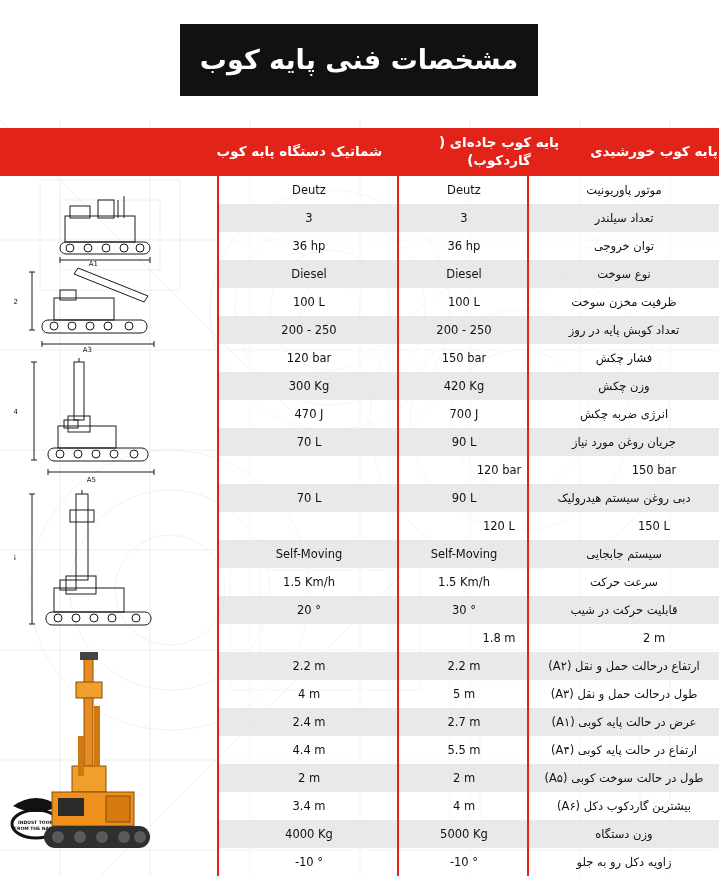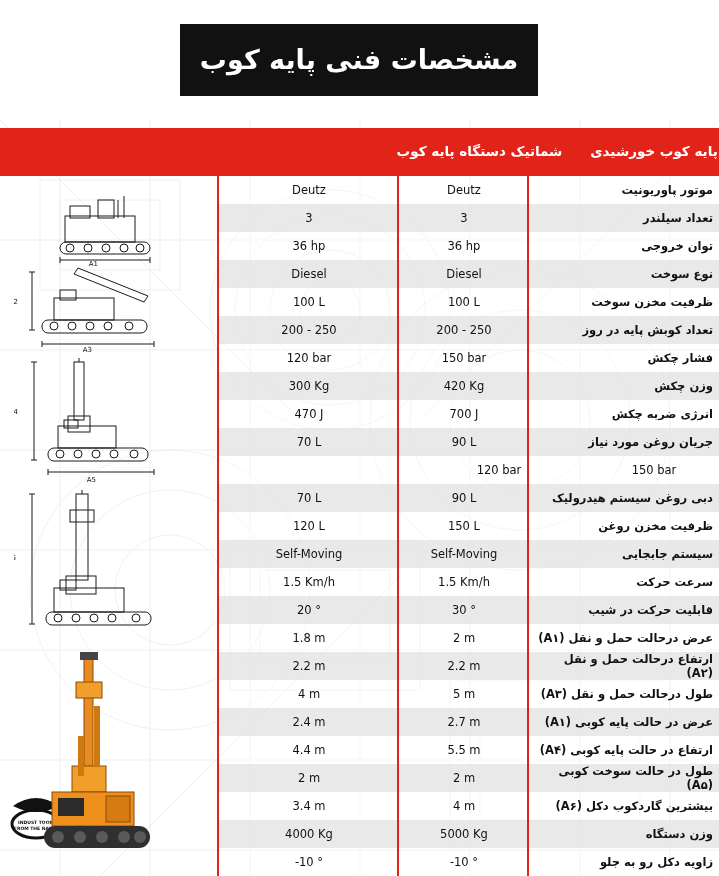--- a/index.html
+++ b/index.html
@@ -105,22 +105,23 @@
     display: flex;
     flex-direction: row;
     height: 28px;
     align-items: center;
   }
   .row.alt { background: rgba(228,228,228,0.80); }
   .row.plain { background: rgba(255,255,255,0.35); }
 
   .cell-spec {
     width: 190px;
+    text-align: center;
     font-size: 11.5px;
-    font-weight: bold;
+    font-weight: normal;
     color: #111;
     direction: rtl;
     padding: 0 6px;
   }
   .cell-val {
     width: 130px;
     text-align: center;
     font-size: 11.5px;
     color: #111;
     direction: ltr;
@@ -179,20 +180,21 @@
   </svg>
 
   <div class="title-bar">
     <div class="title-text">مشخصات فنی پایه کوب</div>
   </div>
 
   <div class="table-wrap">
 
     <div class="hdr-row">
       <div class="hdr-cell col-solar">پایه کوب خورشیدی</div>
+      <div class="hdr-cell col-road">پایه کوب جاده‌ای ( گاردکوب)</div>
       <div class="hdr-cell col-schem">شماتیک دستگاه پایه کوب</div>
     </div>
 
     <div class="body-area">
       <div class="vsep vsep-1"></div>
       <div class="vsep vsep-2"></div>
       <div class="vsep vsep-3"></div>
 
       <div class="rows" id="rows-container">
           <div class="row plain">
@@ -248,41 +250,39 @@
           <div class="row plain">
             <div class="cell-val">150 bar</div>
             <div class="cell-val2">120 bar</div>
           </div>
           <div class="row alt">
             <div class="cell-spec">دبی روغن سیستم هیدرولیک</div>
             <div class="cell-val">90 L</div>
             <div class="cell-val2">70 L</div>
           </div>
           <div class="row plain">
-            <div class="cell-spec">ظرفیت مخزن روغن</div>
             <div class="cell-val">150 L</div>
             <div class="cell-val2">120 L</div>
           </div>
           <div class="row alt">
             <div class="cell-spec">سیستم جابجایی</div>
             <div class="cell-val">Self-Moving</div>
             <div class="cell-val2">Self-Moving</div>
           </div>
           <div class="row plain">
             <div class="cell-spec">سرعت حرکت</div>
             <div class="cell-val">1.5 Km/h</div>
             <div class="cell-val2">1.5 Km/h</div>
           </div>
           <div class="row alt">
             <div class="cell-spec">قابلیت حرکت در شیب</div>
             <div class="cell-val">30 °</div>
             <div class="cell-val2">20 °</div>
           </div>
           <div class="row plain">
-            <div class="cell-spec">عرض درحالت حمل و نقل (A۱)</div>
             <div class="cell-val">2 m</div>
             <div class="cell-val2">1.8 m</div>
           </div>
           <div class="row alt">
             <div class="cell-spec">ارتفاع درحالت حمل و نقل (A۲)</div>
             <div class="cell-val">2.2 m</div>
             <div class="cell-val2">2.2 m</div>
           </div>
           <div class="row plain">
             <div class="cell-spec">طول درحالت حمل و نقل (A۳)</div>

